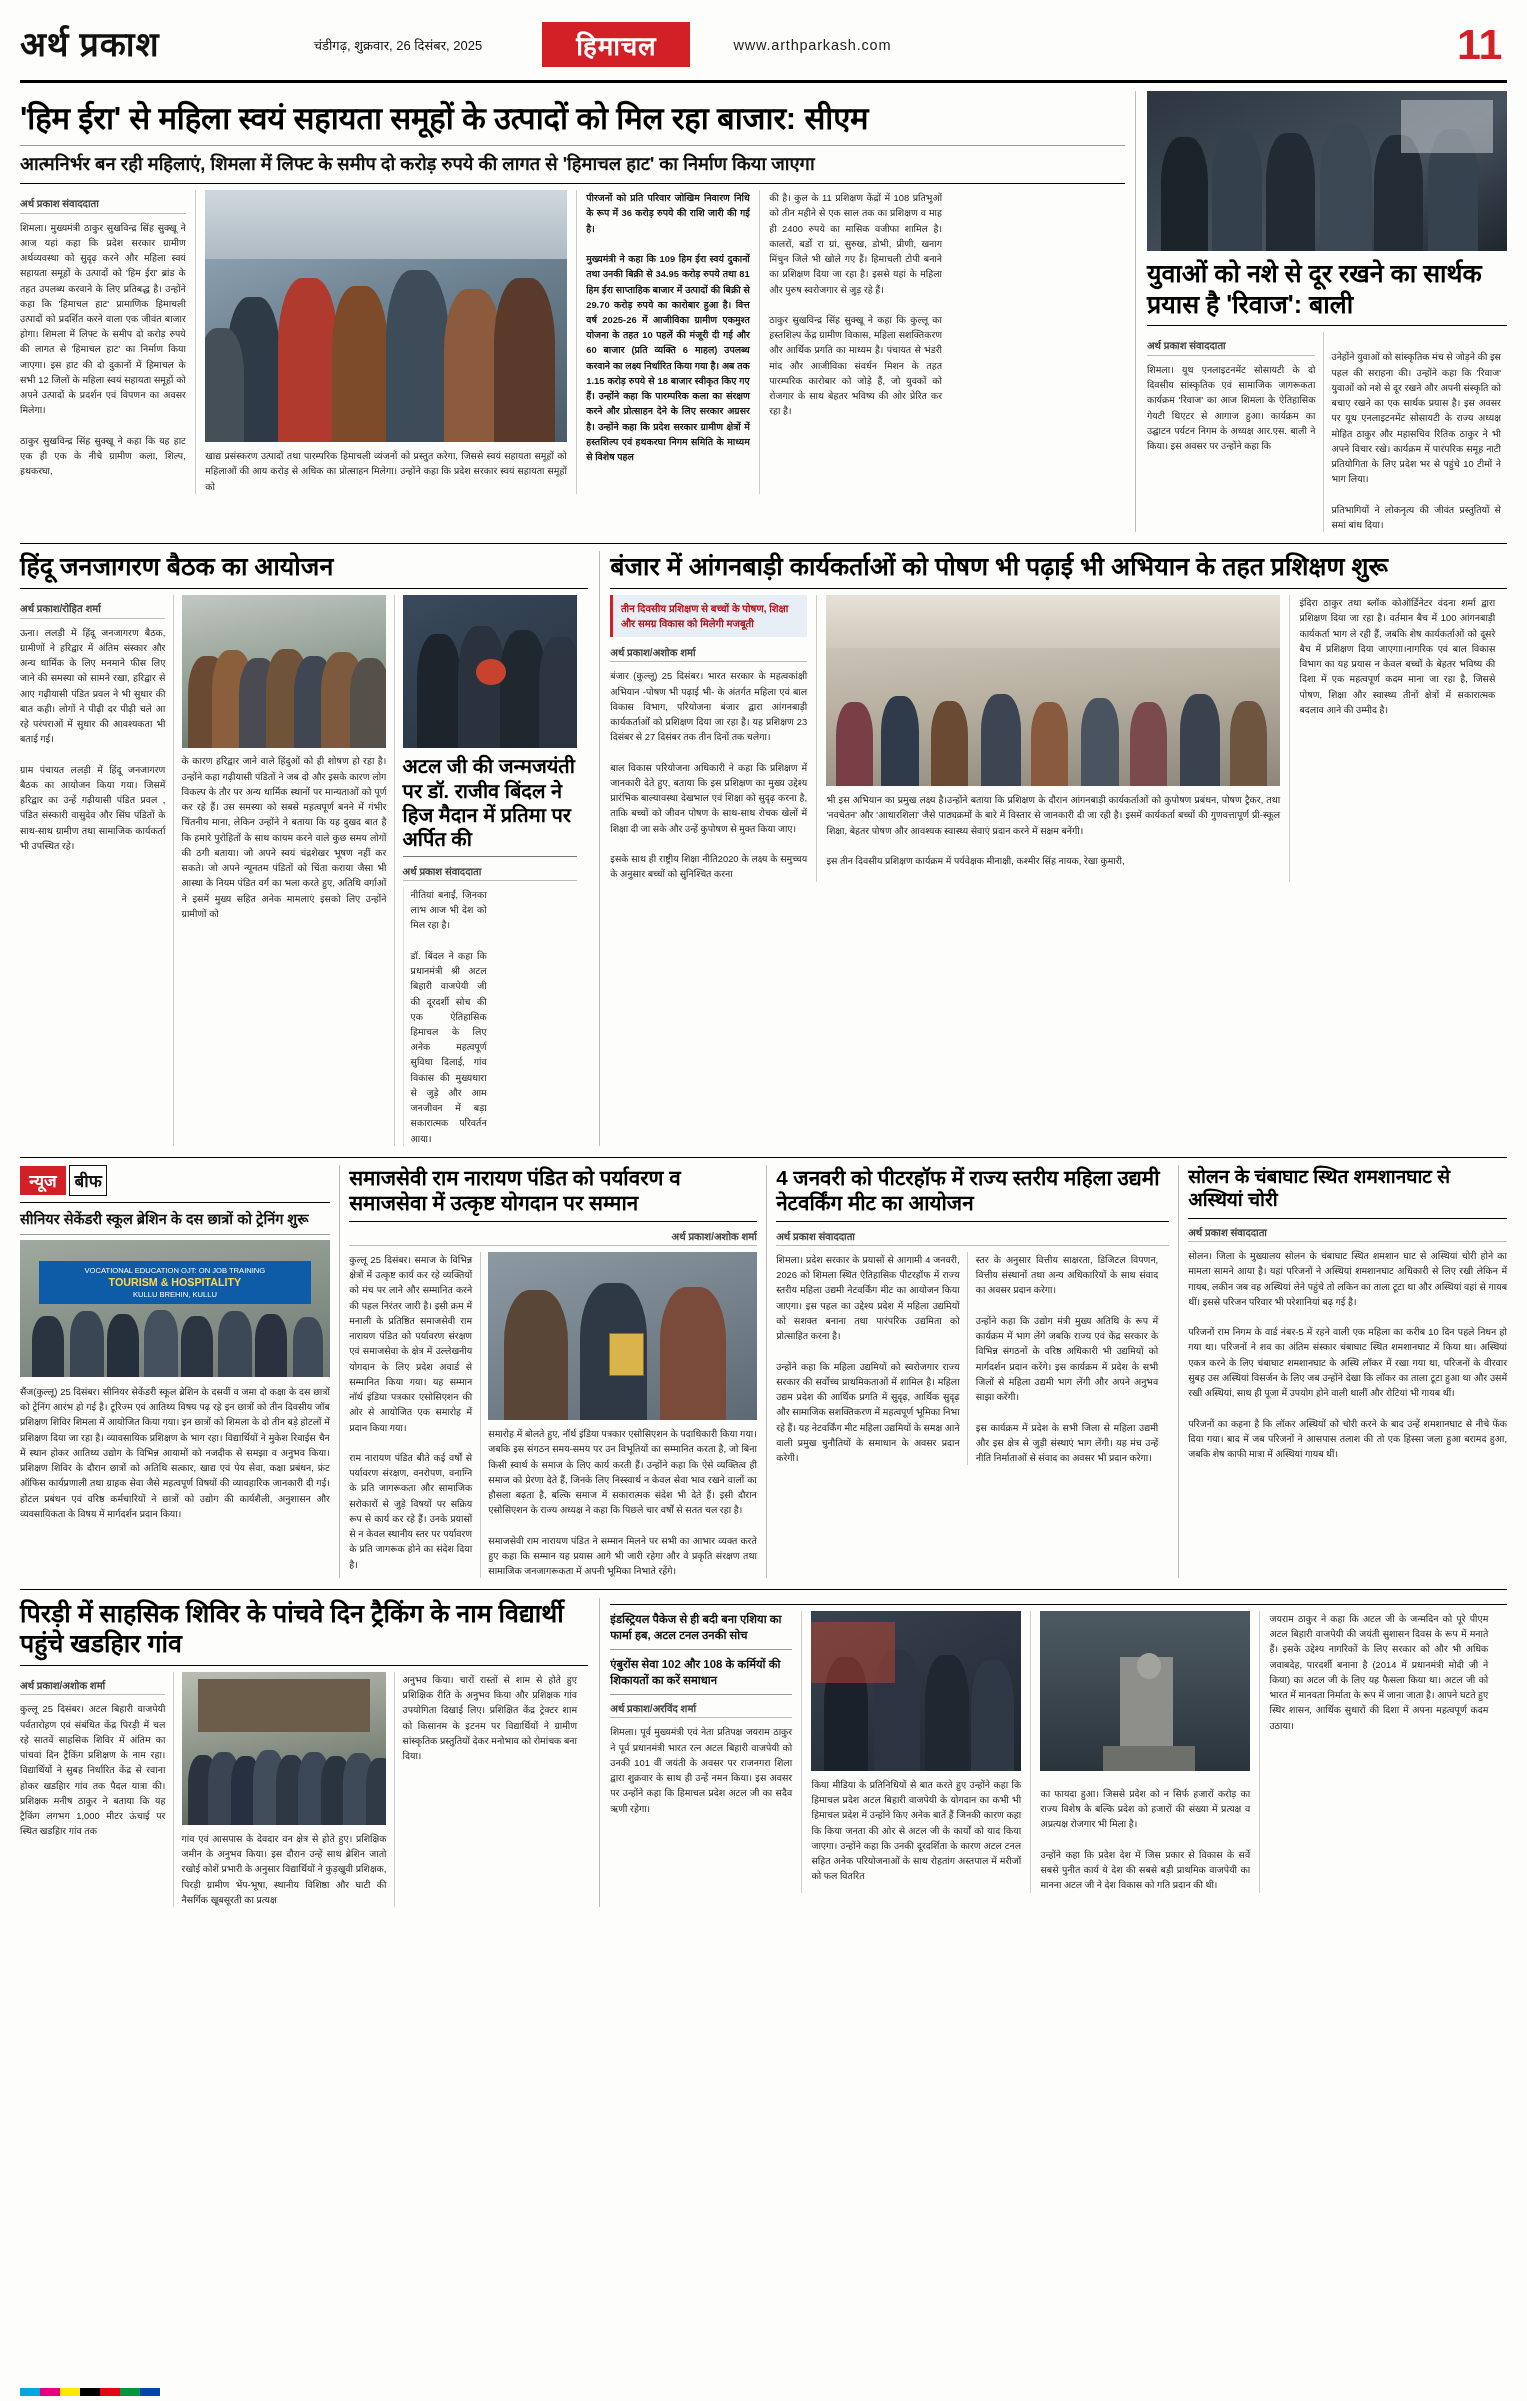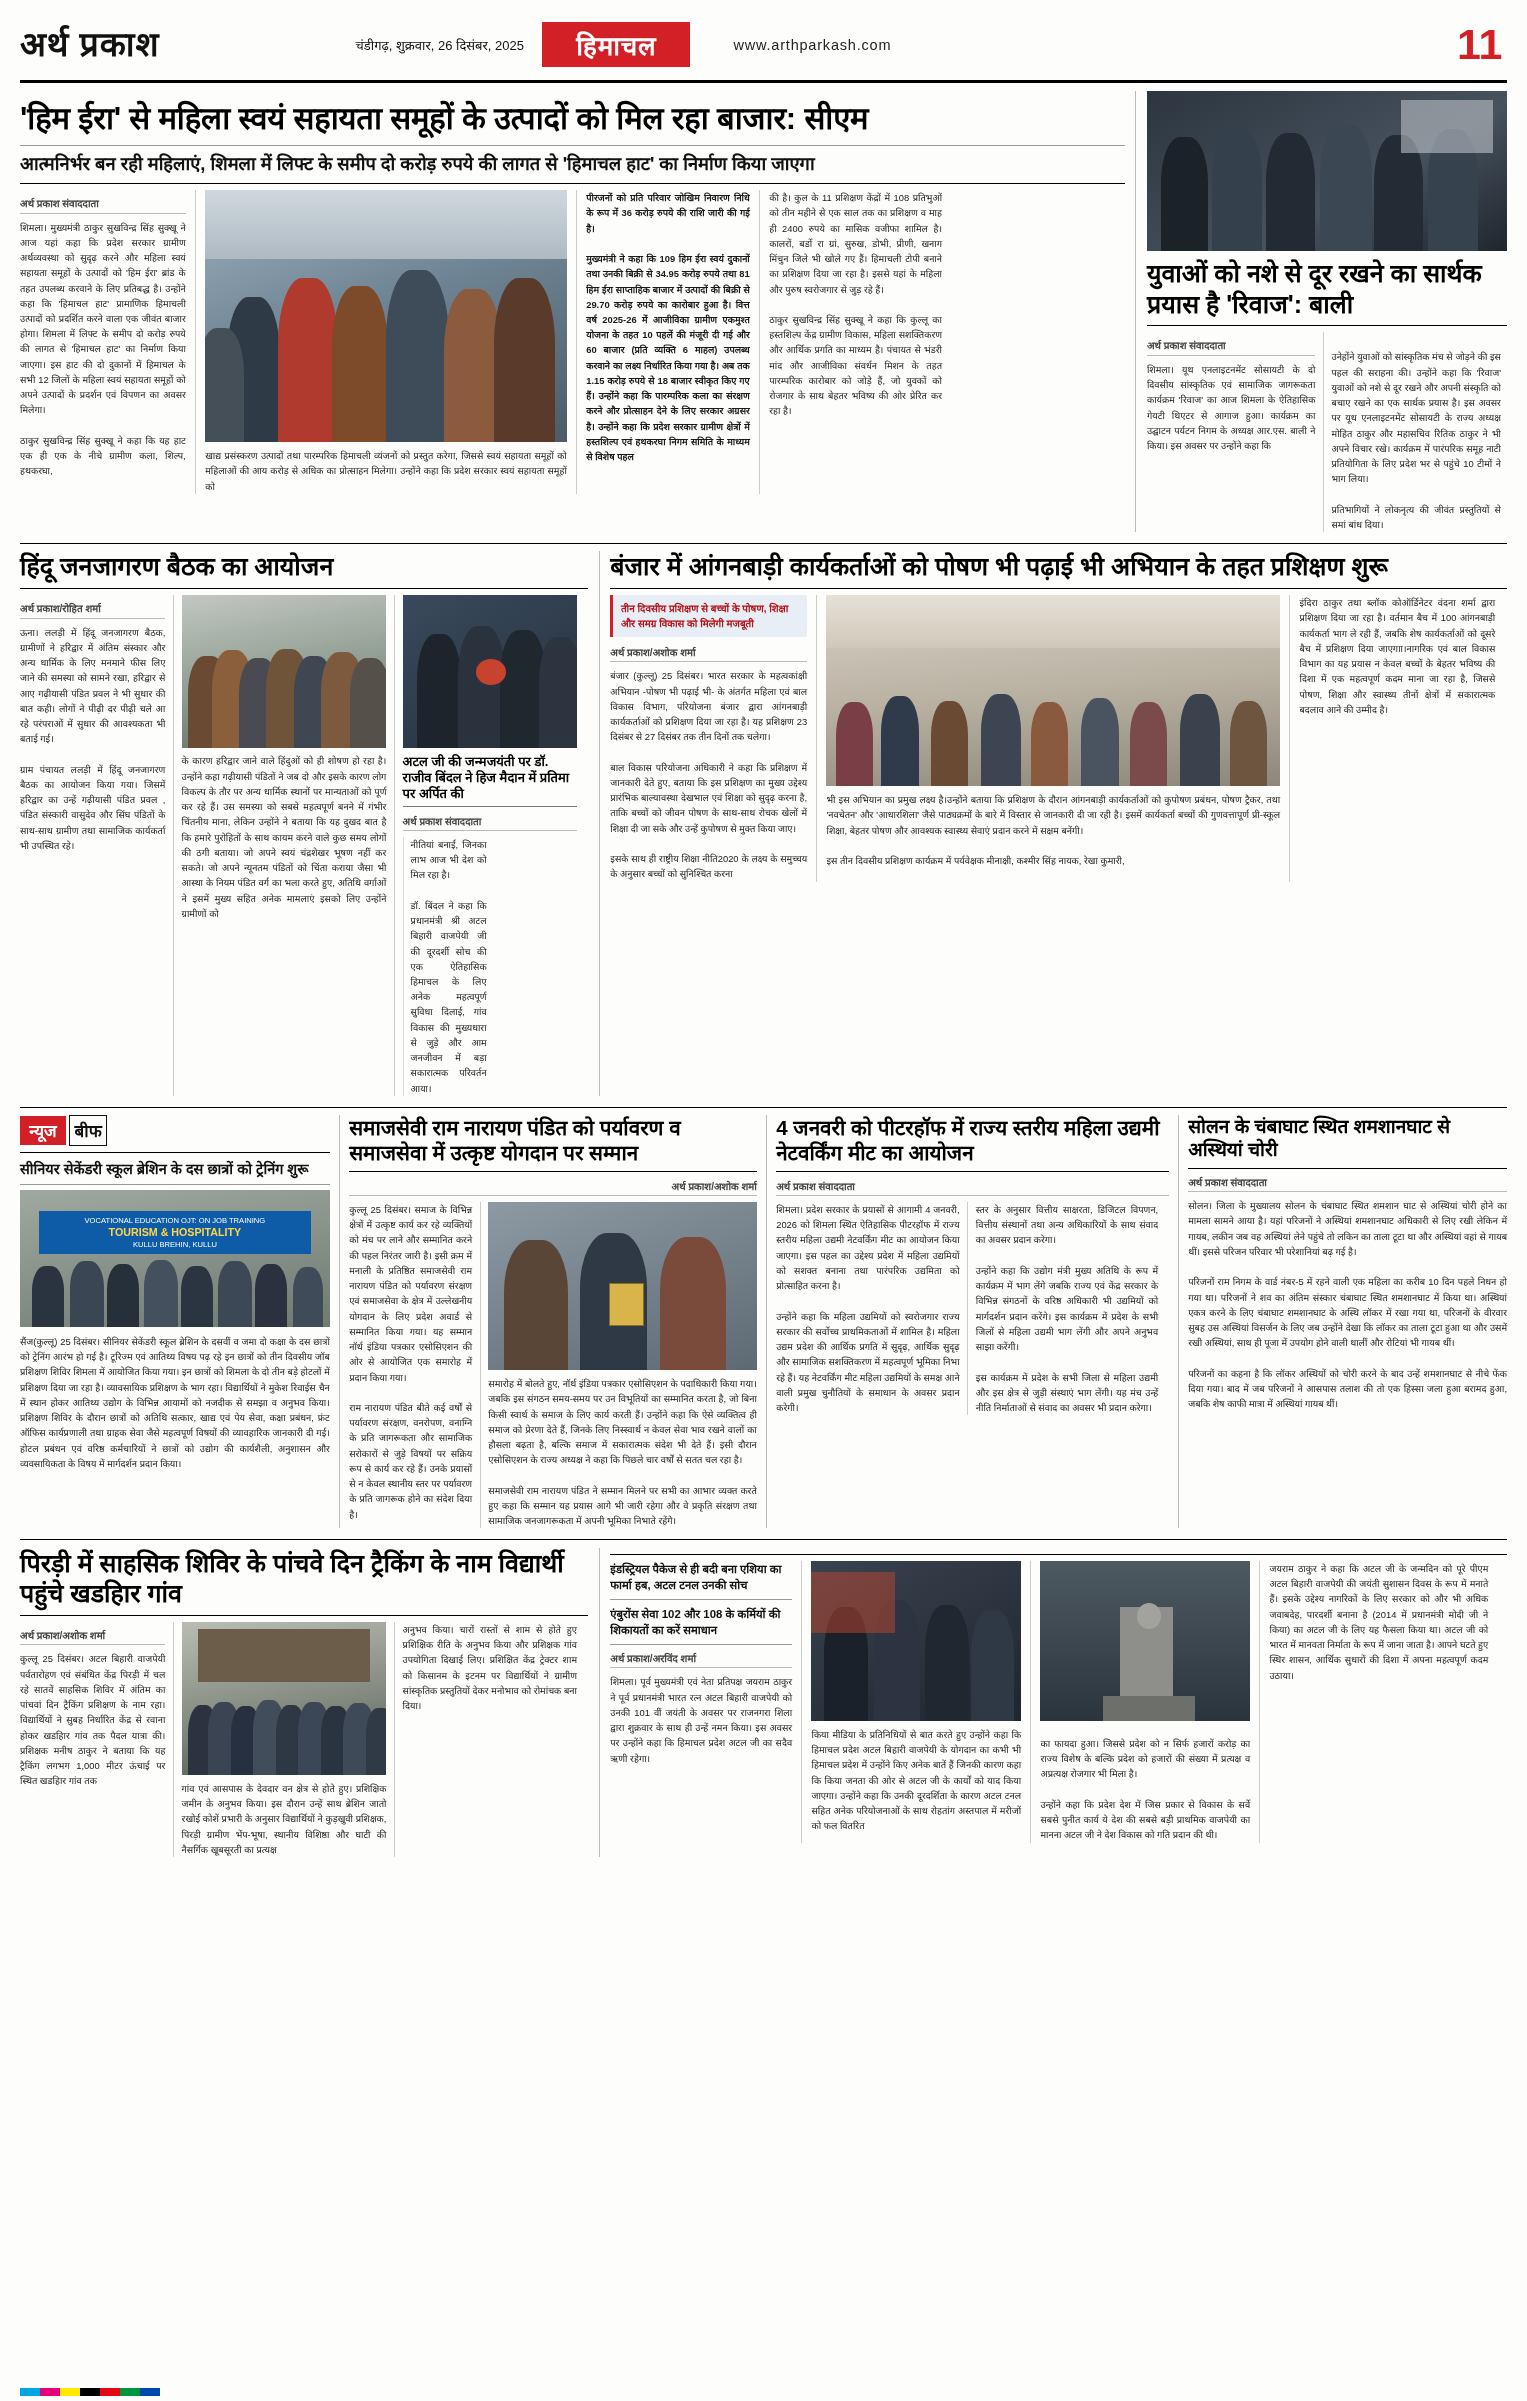--- a/index.html
+++ b/index.html
@@ -30,21 +30,21 @@
     font-weight: bold;
     letter-spacing: 0.8px;
     color: #111;
     width: 252px;
     line-height: 1.05;
   }
   .mast-date {
     font-size: 13px;
     color: #111;
     width: 252px;
-    text-align: right;
+    text-align: center;
   }
   .mast-section {
     background: #d32026;
     color: #fff;
     font-size: 26px;
     font-weight: bold;
     padding: 4.6px 34px;
     margin-left: 18.3px;
     letter-spacing: 0.8px;
   }
@@ -295,21 +295,21 @@
           <div class="photo" style="height:153px;">
             <div class="ph-grad" style="background:linear-gradient(150deg,#3a4a5c 0%,#24303d 100%);"></div>
             <div class="people">
               <i style="left:8%;width:44px;height:114px;background:#1d242c;"></i>
               <i style="left:32%;width:47px;height:122px;background:#2a333d;"></i>
               <i style="left:56%;width:46px;height:118px;background:#1f272f;"></i>
               <i style="left:78%;width:43px;height:111px;background:#2c353f;"></i>
             </div>
             <div style="position:absolute;left:42%;top:42%;width:30.5px;height:26px;background:#c7432e;border-radius:50%;"></div>
           </div>
-          <div class="mid-head" style="margin-top:6.1px;font-size:13px;">अटल जी की जन्मजयंती पर डॉ. राजीव बिंदल ने हिज मैदान में प्रतिमा पर अर्पित की</div>
+          <div class="mid-head" style="margin-top:6.1px;font-size:20px;">अटल जी की जन्मजयंती पर डॉ. राजीव बिंदल ने हिज मैदान में प्रतिमा पर अर्पित की</div>
           <div style="border-top:0.8px solid #777;margin:4.6px 0;"></div>
           <div class="byline">अर्थ प्रकाश संवाददाता</div>
           <div class="row">
             <div style="width:84px;padding-left:7px;border-left:0.8px solid #ddd;">
               <div class="body-txt" style="white-space:pre-line;">नीतियां बनाईं, जिनका लाभ आज भी देश को मिल रहा है।
 
 डॉ. बिंदल ने कहा कि प्रधानमंत्री श्री अटल बिहारी वाजपेयी जी की दूरदर्शी सोच की एक ऐतिहासिक हिमाचल के लिए अनेक महत्वपूर्ण सुविधा दिलाई, गांव विकास की मुख्यधारा से जुड़े और आम जनजीवन में बड़ा सकारात्मक परिवर्तन आया।</div>
             </div>
           </div>
         </div>

